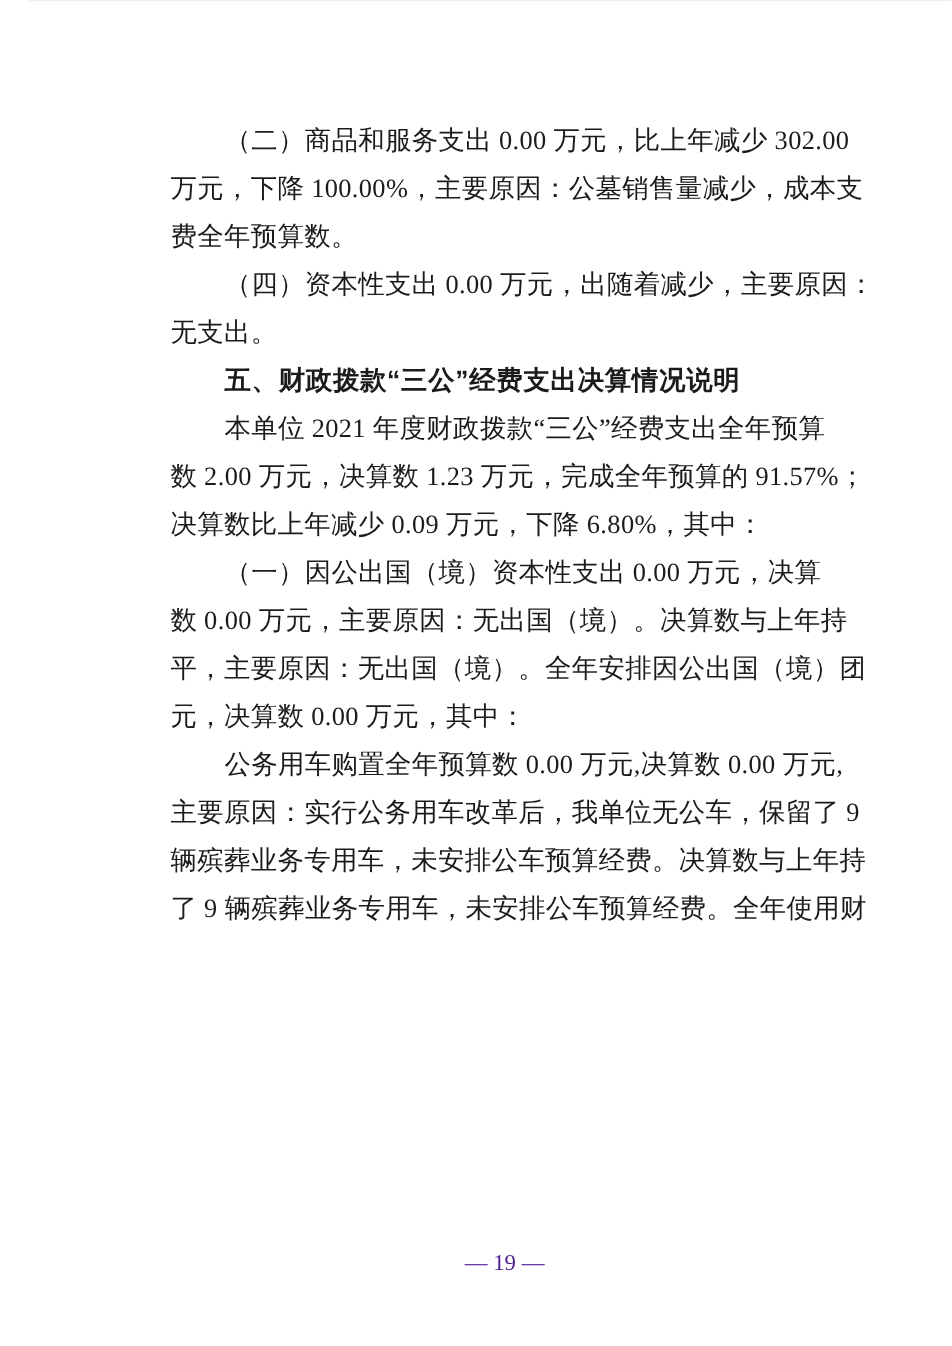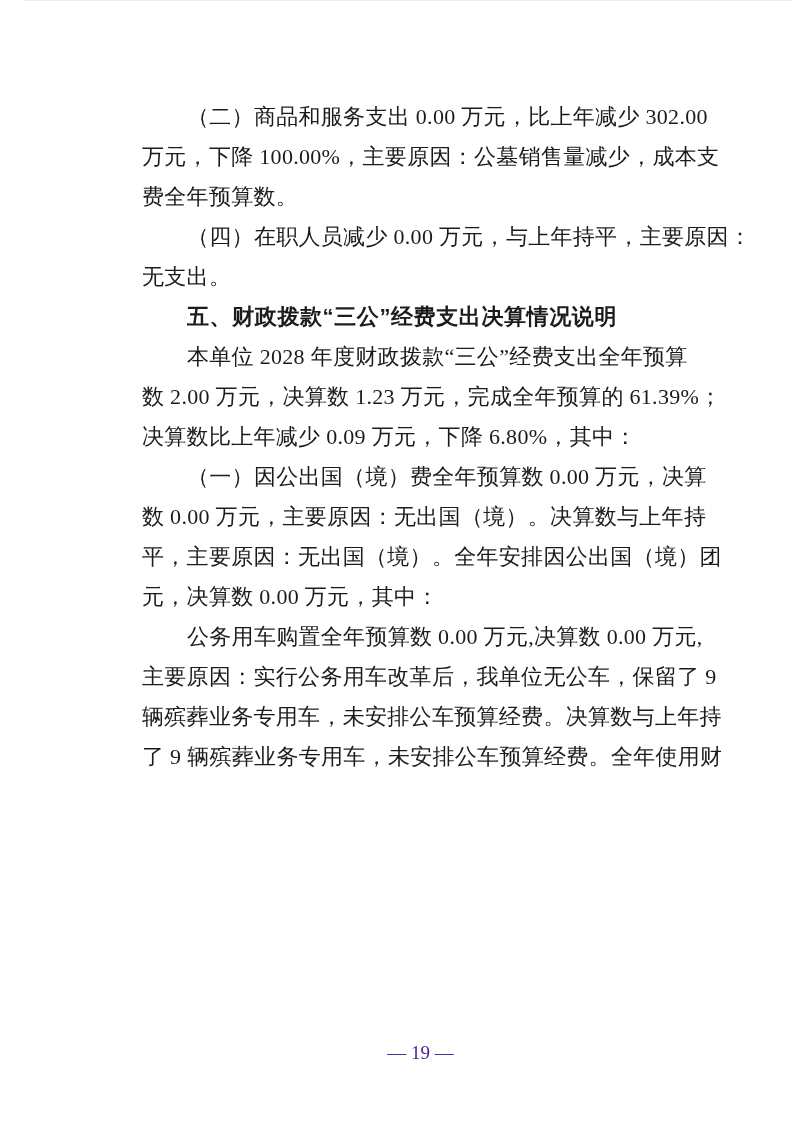--- a/index.html
+++ b/index.html
@@ -61,36 +61,36 @@
   <div class="content">
 
     <div class="para">
       <div class="line indent">（二）商品和服务支出 0.00 万元，比上年减少 302.00</div>
       <div class="line">万元，下降 100.00%，主要原因：公墓销售量减少，成本支</div>
       <div class="line">费全年预算数。</div>
     </div>
 
 
     <div class="para">
-      <div class="line indent">（四）在职人员减少 0.00 万元，与上年持平，主要原因：</div>
+      <div class="line indent">（四）资本性支出 0.00 万元，出随着减少，主要原因：</div>
       <div class="line">无支出。</div>
     </div>
 
     <div class="para heading">
       <div class="line indent">五、财政拨款“三公”经费支出决算情况说明</div>
     </div>
 
     <div class="para">
-      <div class="line indent">本单位 2028 年度财政拨款“三公”经费支出全年预算</div>
-      <div class="line">数 2.00 万元，决算数 1.23 万元，完成全年预算的 61.39%；</div>
+      <div class="line indent">本单位 2021 年度财政拨款“三公”经费支出全年预算</div>
+      <div class="line">数 2.00 万元，决算数 1.23 万元，完成全年预算的 91.57%；</div>
       <div class="line">决算数比上年减少 0.09 万元，下降 6.80%，其中：</div>
     </div>
 
     <div class="para">
-      <div class="line indent">（一）因公出国（境）费全年预算数 0.00 万元，决算</div>
+      <div class="line indent">（一）因公出国（境）资本性支出 0.00 万元，决算</div>
       <div class="line">数 0.00 万元，主要原因：无出国（境）。决算数与上年持</div>
       <div class="line">平，主要原因：无出国（境）。全年安排因公出国（境）团</div>
     </div>
 
     <div class="para">
       <div class="line">元，决算数 0.00 万元，其中：</div>
     </div>
 
     <div class="para">
       <div class="line indent">公务用车购置全年预算数 0.00 万元,决算数 0.00 万元,</div>

